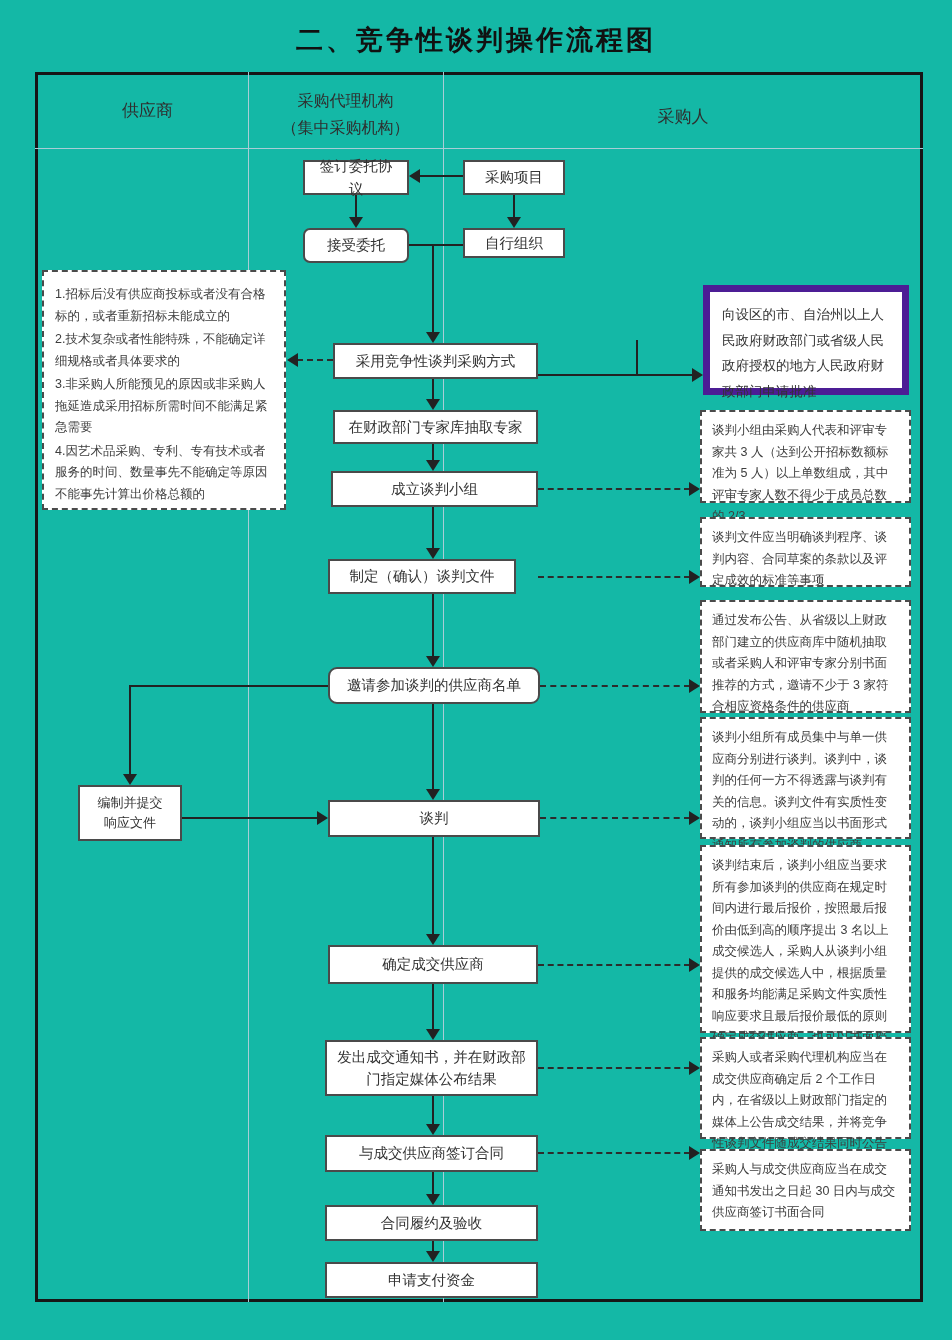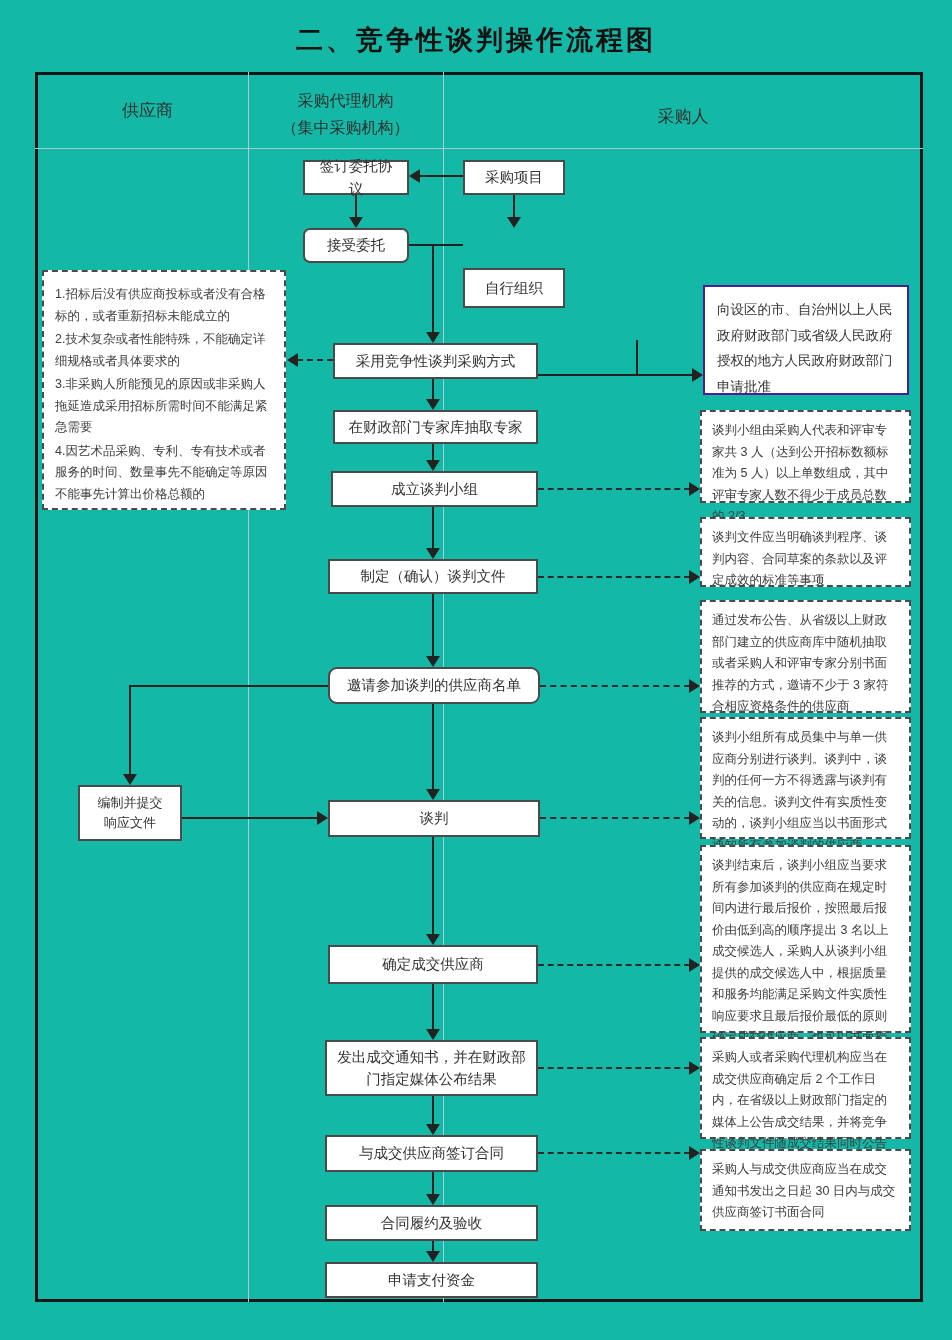--- a/index.html
+++ b/index.html
@@ -10,21 +10,21 @@
   .frame{position:absolute;left:35px;top:72px;width:888px;height:1230px;
          border:3px solid #161616;box-sizing:border-box;background:transparent;}
   .vdiv{position:absolute;top:72px;width:1px;height:1230px;background:#a9cdd6;}
   .hdiv{position:absolute;left:35px;top:148px;width:888px;height:1px;background:#a9cdd6;}
   .colhead{position:absolute;text-align:center;font-size:17px;color:#2f2f2f;line-height:1.7;}
   .fbox{position:absolute;border:2px solid #4a4a4a;background:#fff;box-sizing:border-box;
         display:flex;align-items:center;justify-content:center;text-align:center;
         font-size:14.5px;color:#333;line-height:1.55;padding:2px 8px;}
   .note{position:absolute;border:2px dashed #4a4a4a;background:#fff;box-sizing:border-box;
         font-size:12.5px;color:#3d3d3d;line-height:1.72;padding:8px 10px;text-align:left;}
-  .solidnote{position:absolute;border:2px solid #4c1d95;background:#fff;box-sizing:border-box;
+  .solidnote{position:absolute;border:7px solid #4c1d95;background:#fff;box-sizing:border-box;
         font-size:13.5px;color:#333;line-height:1.9;padding:10px 12px;text-align:left;}
   .ln{position:absolute;background:#222;}
   .dln{position:absolute;border-top:2px dashed #2c2c2c;height:0;}
   .ah{position:absolute;width:0;height:0;}
   .ah-down{border-left:7px solid transparent;border-right:7px solid transparent;border-top:11px solid #222;}
   .ah-left{border-top:7px solid transparent;border-bottom:7px solid transparent;border-right:11px solid #222;}
   .ah-right{border-top:7px solid transparent;border-bottom:7px solid transparent;border-left:11px solid #222;}
   .reason-item{margin:0 0 2px 0;}
 </style>
 </head>
@@ -42,25 +42,25 @@
   <div class="colhead" style="left:41px;top:97px;width:213px;">供应商</div>
   <div class="colhead" style="left:248px;top:87px;width:195px;font-size:16px;">
     <div>采购代理机构</div>
     <div>（集中采购机构）</div>
   </div>
   <div class="colhead" style="left:443px;top:103px;width:480px;">采购人</div>
 
   <div class="fbox" style="left:303px;top:160px;width:106px;height:35px;">签订委托协议</div>
   <div class="fbox" style="left:463px;top:160px;width:102px;height:35px;">采购项目</div>
   <div class="fbox" style="left:303px;top:228px;width:106px;height:35px;border-radius:7px;">接受委托</div>
-  <div class="fbox" style="left:463px;top:228px;width:102px;height:40px;margin-top:40px;">自行组织</div>
+  <div class="fbox" style="left:463px;top:228px;width:102px;height:30px;">自行组织</div>
   <div class="fbox" style="left:333px;top:343px;width:205px;height:36px;">采用竞争性谈判采购方式</div>
   <div class="fbox" style="left:333px;top:410px;width:205px;height:34px;">在财政部门专家库抽取专家</div>
   <div class="fbox" style="left:331px;top:471px;width:207px;height:36px;">成立谈判小组</div>
-  <div class="fbox" style="left:328px;top:559px;width:210px;height:35px;">制定（确认）谈判文件</div>
+  <div class="fbox" style="left:328px;top:559px;width:188px;height:35px;">制定（确认）谈判文件</div>
   <div class="fbox" style="left:328px;top:667px;width:212px;height:37px;border-radius:9px;">邀请参加谈判的供应商名单</div>
   <div class="fbox" style="left:328px;top:800px;width:212px;height:37px;">谈判</div>
   <div class="fbox" style="left:328px;top:945px;width:210px;height:39px;">确定成交供应商</div>
   <div class="fbox" style="left:325px;top:1040px;width:213px;height:56px;">发出成交通知书，并在财政部门指定媒体公布结果</div>
   <div class="fbox" style="left:325px;top:1135px;width:213px;height:37px;">与成交供应商签订合同</div>
   <div class="fbox" style="left:325px;top:1205px;width:213px;height:36px;">合同履约及验收</div>
   <div class="fbox" style="left:325px;top:1262px;width:213px;height:36px;">申请支付资金</div>
 
   <div class="fbox" style="left:78px;top:785px;width:104px;height:56px;font-size:13px;">
     <div>

